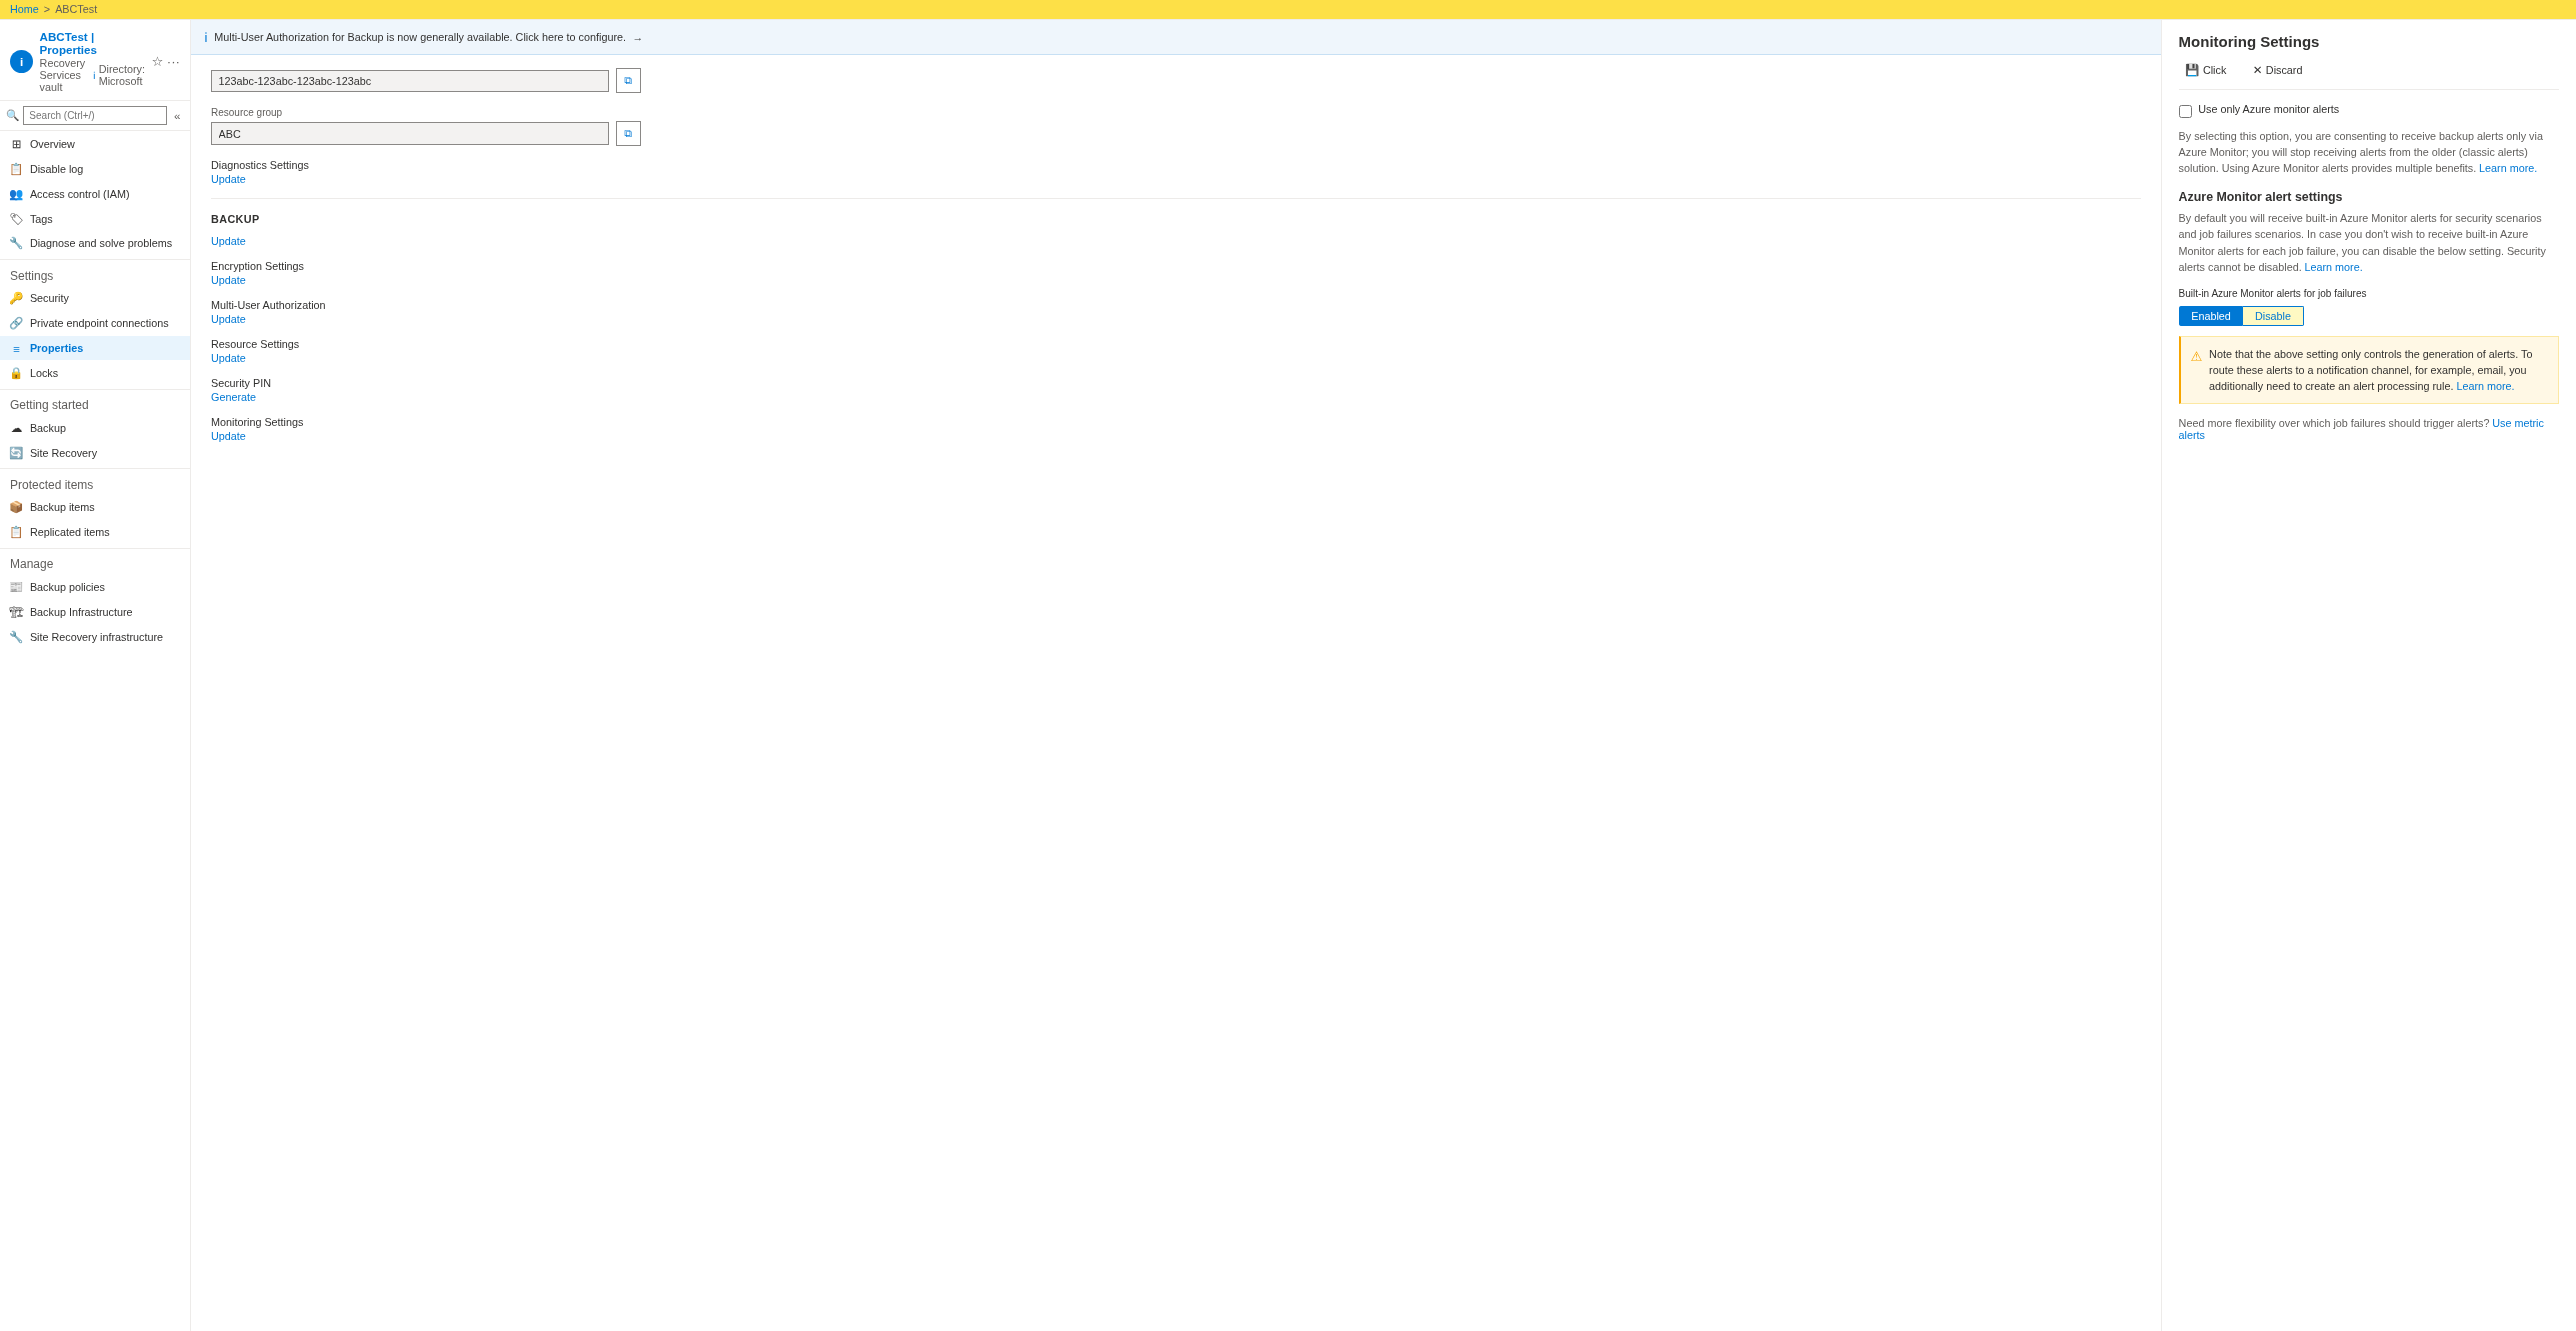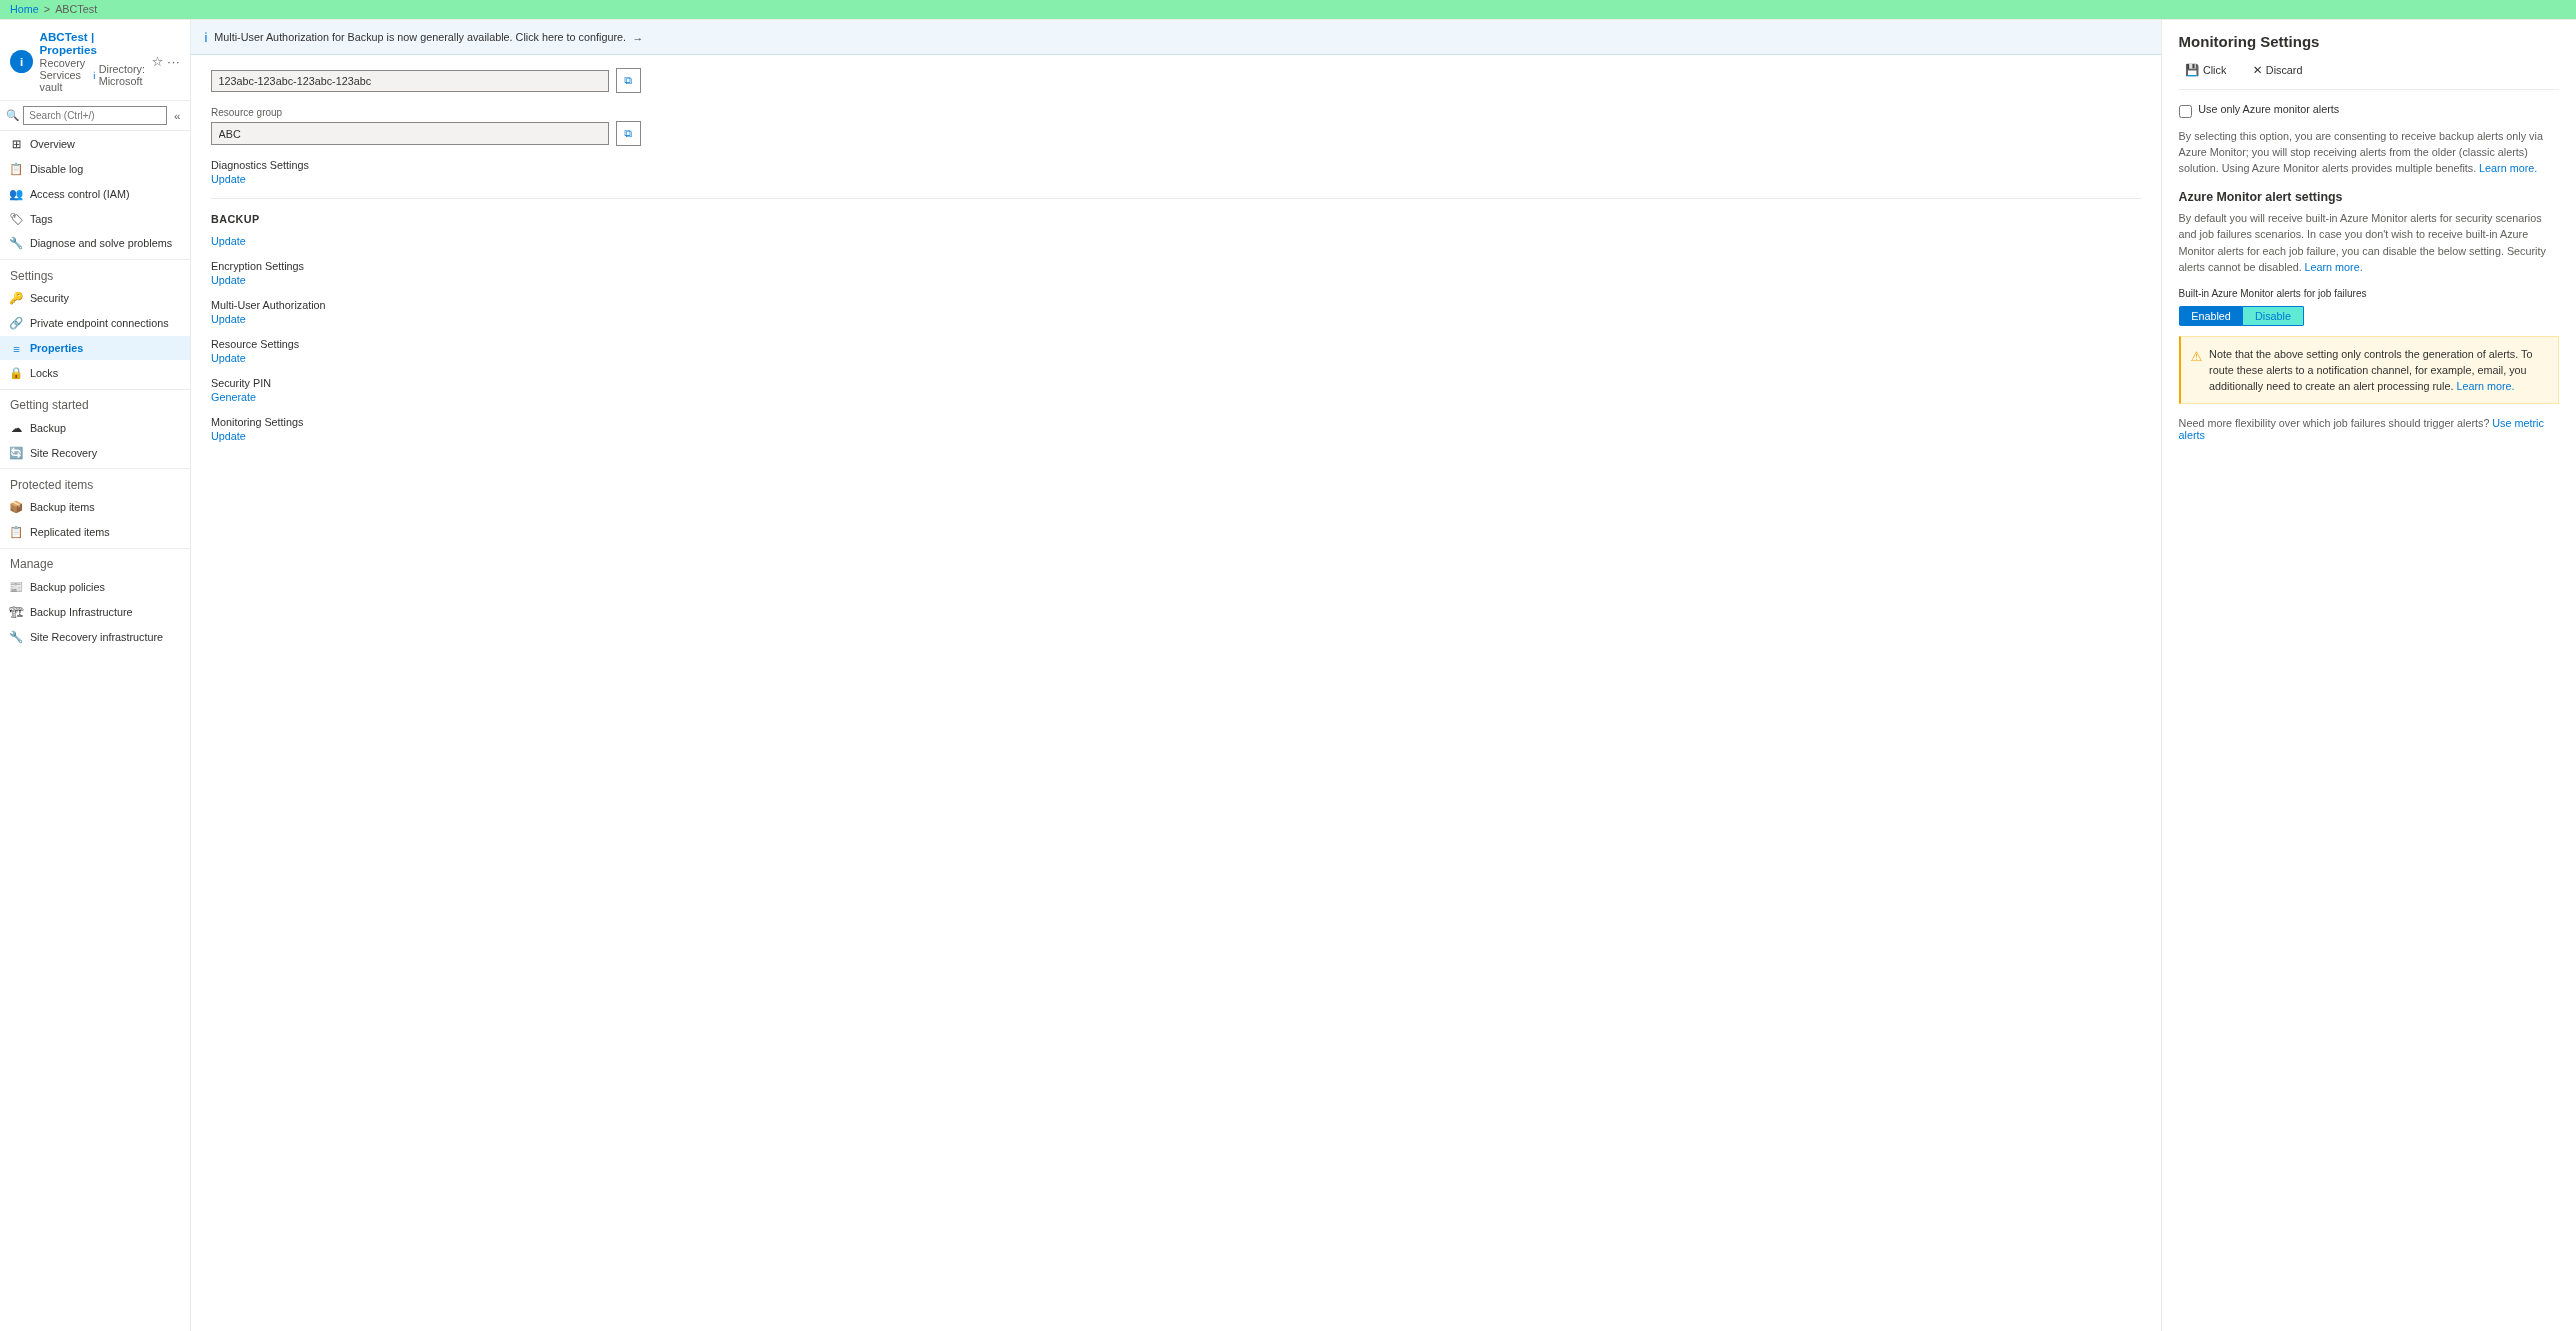--- a/index.html
+++ b/index.html
@@ -1,18 +1,18 @@
 <!DOCTYPE html>
 <html><head>
   <meta charset="utf-8">
   <style>
     * { box-sizing: border-box; margin: 0; padding: 0; font-family: 'Segoe UI', Arial, sans-serif; font-size: 10.8px; }
     body { display: flex; flex-direction: column; height: 100vh; overflow: hidden; background: #f3f2f1; }
 
-    .breadcrumb { display: flex; align-items: center; padding: 3.3px 10px; background: #86efac; border-bottom: 0.8px solid #edebe9; font-size: 10px; color: #605e5c; gap: 5px; }
+    .breadcrumb { display: flex; align-items: center; padding: 3.3px 10px; background: #fde047; border-bottom: 0.8px solid #edebe9; font-size: 10px; color: #605e5c; gap: 5px; }
     .breadcrumb a { color: #0078d4; text-decoration: none; }
 
     .app-container { display: flex; flex: 1; overflow: hidden; }
 
     
     .sidebar { width: 191px; background: #fff; border-right: 0.8px solid #edebe9; display: flex; flex-direction: column; overflow-y: auto; flex-shrink: 0; }
 
     .sidebar-header { padding: 10px 10px 6.6px 10px; border-bottom: 0.8px solid #edebe9; }
     .sidebar-app-title { display: flex; align-items: center; gap: 6.6px; }
     .sidebar-app-icon { width: 23px; height: 23px; background: #0078d4; border-radius: 50%; display: flex; align-items: center; justify-content: center; color: white; font-weight: bold; font-size: 11.6px; flex-shrink: 0; }
@@ -57,21 +57,21 @@
 
     .checkbox-row { display: flex; align-items: flex-start; gap: 6.6px; margin-bottom: 10px; }
     .checkbox-row input[type="checkbox"] { margin-top: 1.7px; flex-shrink: 0; }
     .checkbox-label { font-size: 10.8px; color: #323130; }
 
     .description-text { font-size: 10px; color: #605e5c; line-height: 1.5; margin-bottom: 13.3px; }
     .description-text .link { color: #0078d4; text-decoration: none; cursor: pointer; }
 
     .subsection-title { font-size: 12.4px; font-weight: 600; color: #323130; margin-bottom: 6.6px; }
     .toggle-group { display: flex; align-items: center; gap: 0; margin-bottom: 10px; }
-    .toggle-btn { padding: 3.3px 11.6px; border: 0.8px solid #0078d4; background: #5eead4; cursor: pointer; font-size: 10.8px; color: #0078d4; }
+    .toggle-btn { padding: 3.3px 11.6px; border: 0.8px solid #0078d4; background: #fef9c3; cursor: pointer; font-size: 10.8px; color: #0078d4; }
     .toggle-btn.active { background: #0078d4; color: #fff; }
     .toggle-btn:first-child { border-radius: 1.7px 0 0 1.7px; }
     .toggle-btn:last-child { border-radius: 0 1.7px 1.7px 0; border-left: none; }
 
     .warning-box { background: #fff8e5; border: 0.8px solid #fce8a2; border-left: 2.5px solid #f7a500; padding: 8.3px 10px; margin-bottom: 13.3px; display: flex; gap: 6.6px; font-size: 10px; color: #323130; line-height: 1.5; }
     .warning-box .warn-icon { color: #f7a500; font-size: 13.3px; flex-shrink: 0; margin-top: 0.8px; }
     .warning-box .link { color: #0078d4; text-decoration: none; cursor: pointer; }
 
     .flexibility-text { font-size: 10px; color: #605e5c; }
     .flexibility-text .link { color: #0078d4; text-decoration: none; cursor: pointer; }

